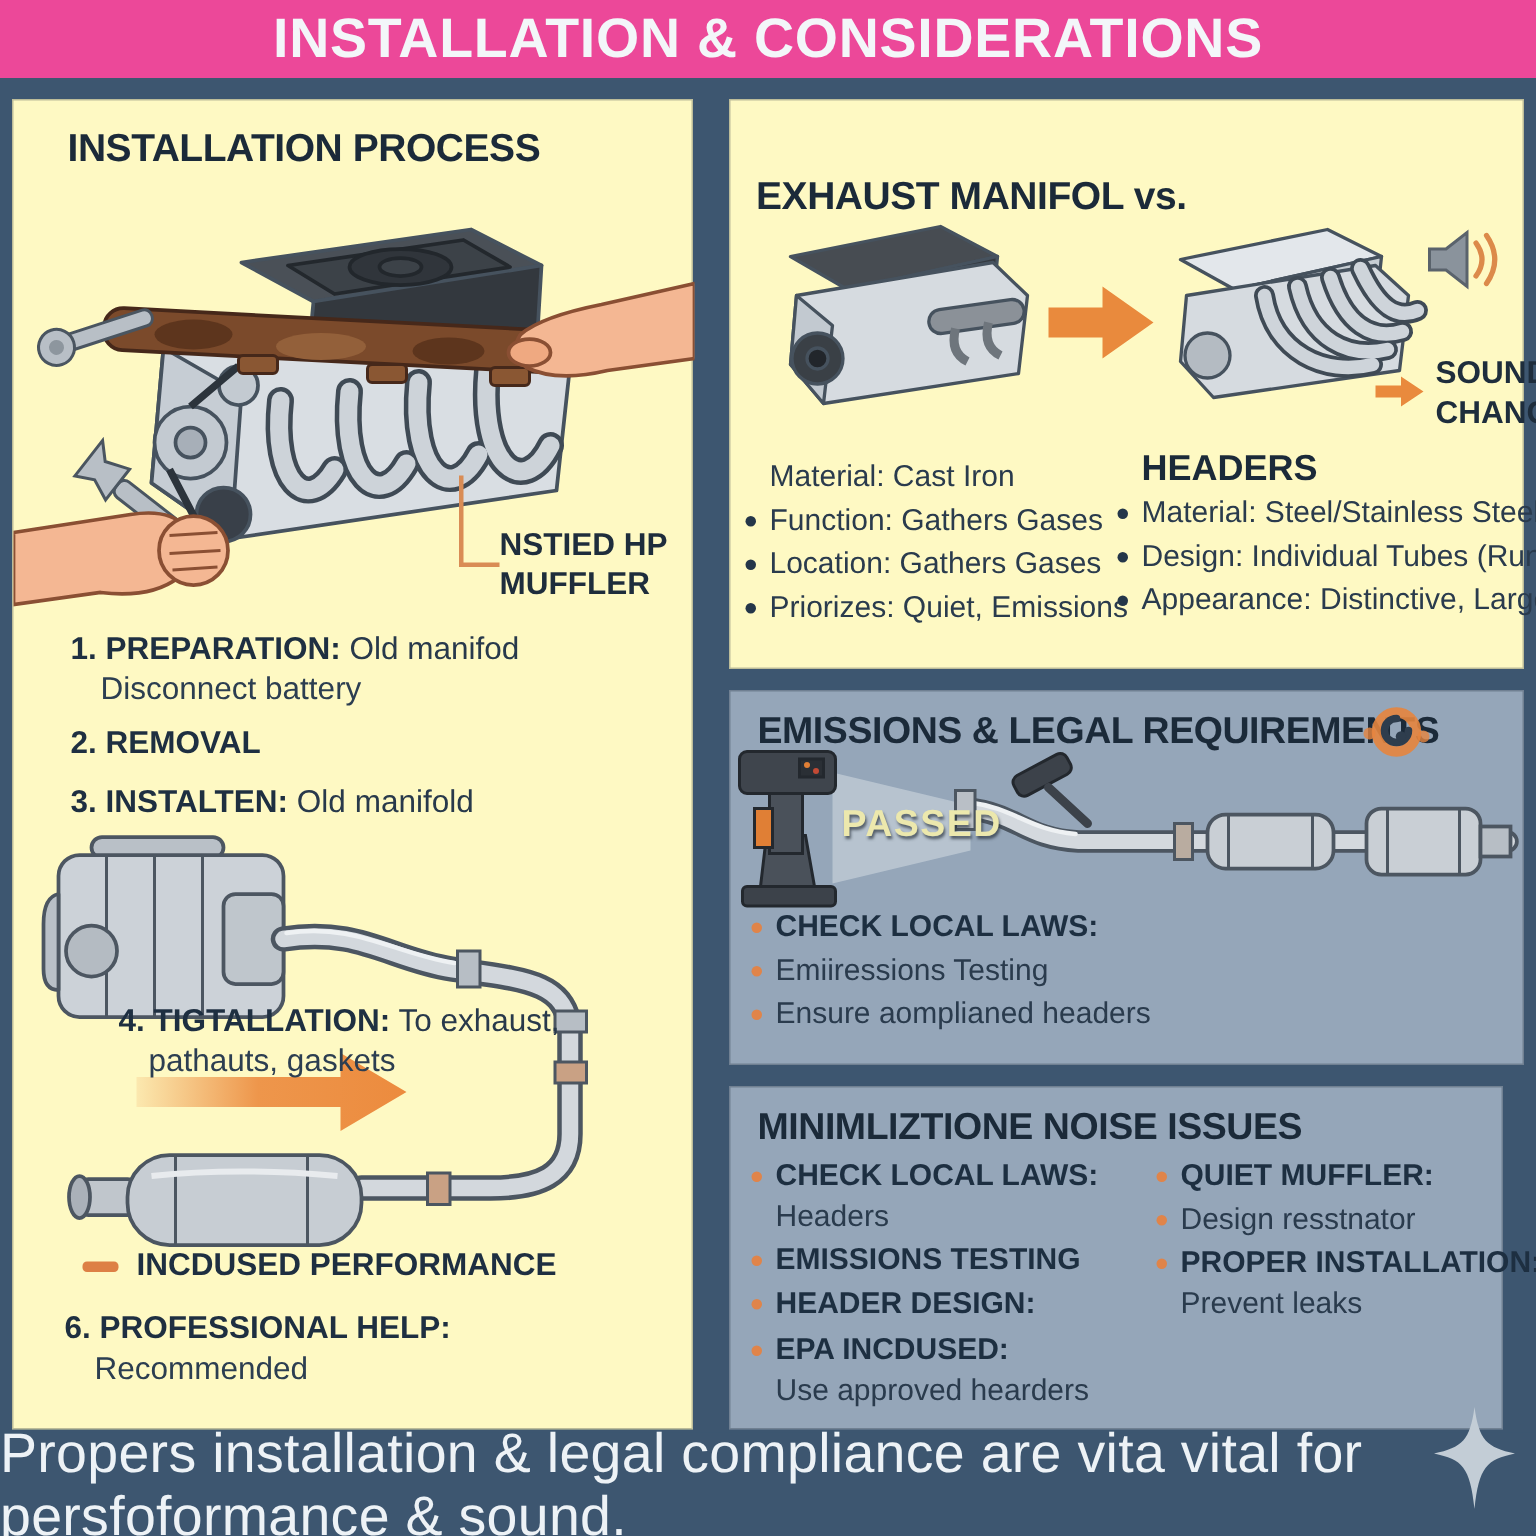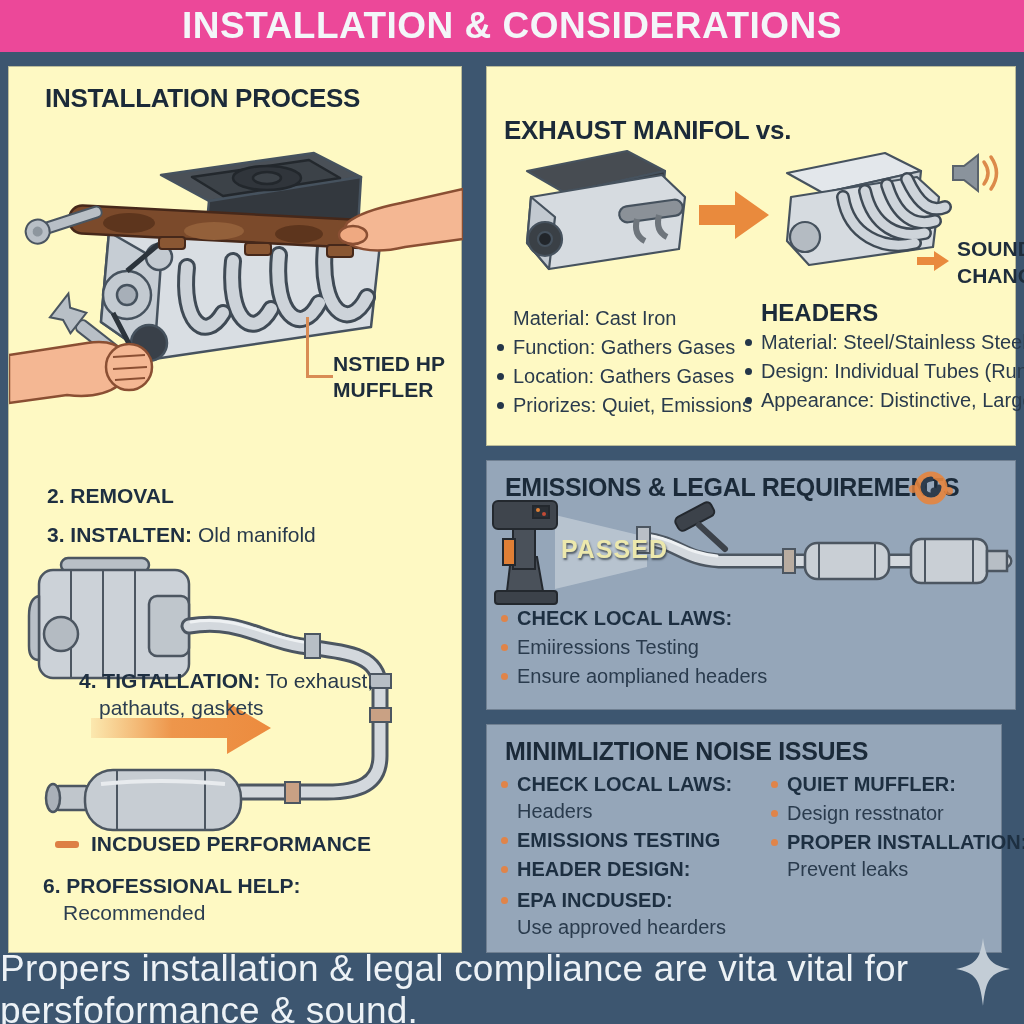--- a/index.html
+++ b/index.html
@@ -126,20 +126,24 @@
         <path d="M104,240 L136,238 M104,252 L138,250 M106,263 L136,261" stroke="#8a4f33" stroke-width="2" fill="none"></path>
       </g>
     </svg>
 
     <div class="callout-line" style="left:297px;top:250px;width:24px;height:58px;"></div>
     <div class="callout-label" style="left:324px;top:284px;width:96px;">
       <span>NSTIED HP</span><br>
       <span>MUFFLER</span>
     </div>
 
+    <div class="step" style="left:38px;top:352px;">
+      <span class="b"><span>1.</span> <span>PREPARATION:</span></span><span> Old manifod</span><br>
+      <span class="sub" style="margin-left:20px;">Disconnect battery</span>
+    </div>
     <div class="step" style="left:38px;top:415px;">
       <span class="b"><span>2.</span> <span>REMOVAL</span></span><span></span>
     </div>
     <div class="step" style="left:38px;top:454px;">
       <span class="b"><span>3.</span> <span>INSTALTEN:</span></span><span> Old manifold</span>
     </div>
 
     <svg class="abs" style="left:0;top:489px;" width="454" height="280" viewBox="0 0 454 280">
       <g stroke="#4c5661" stroke-width="2.5" stroke-linejoin="round">
         <rect x="52" y="2" width="88" height="14" rx="7" fill="#b9c0c7"></rect>

